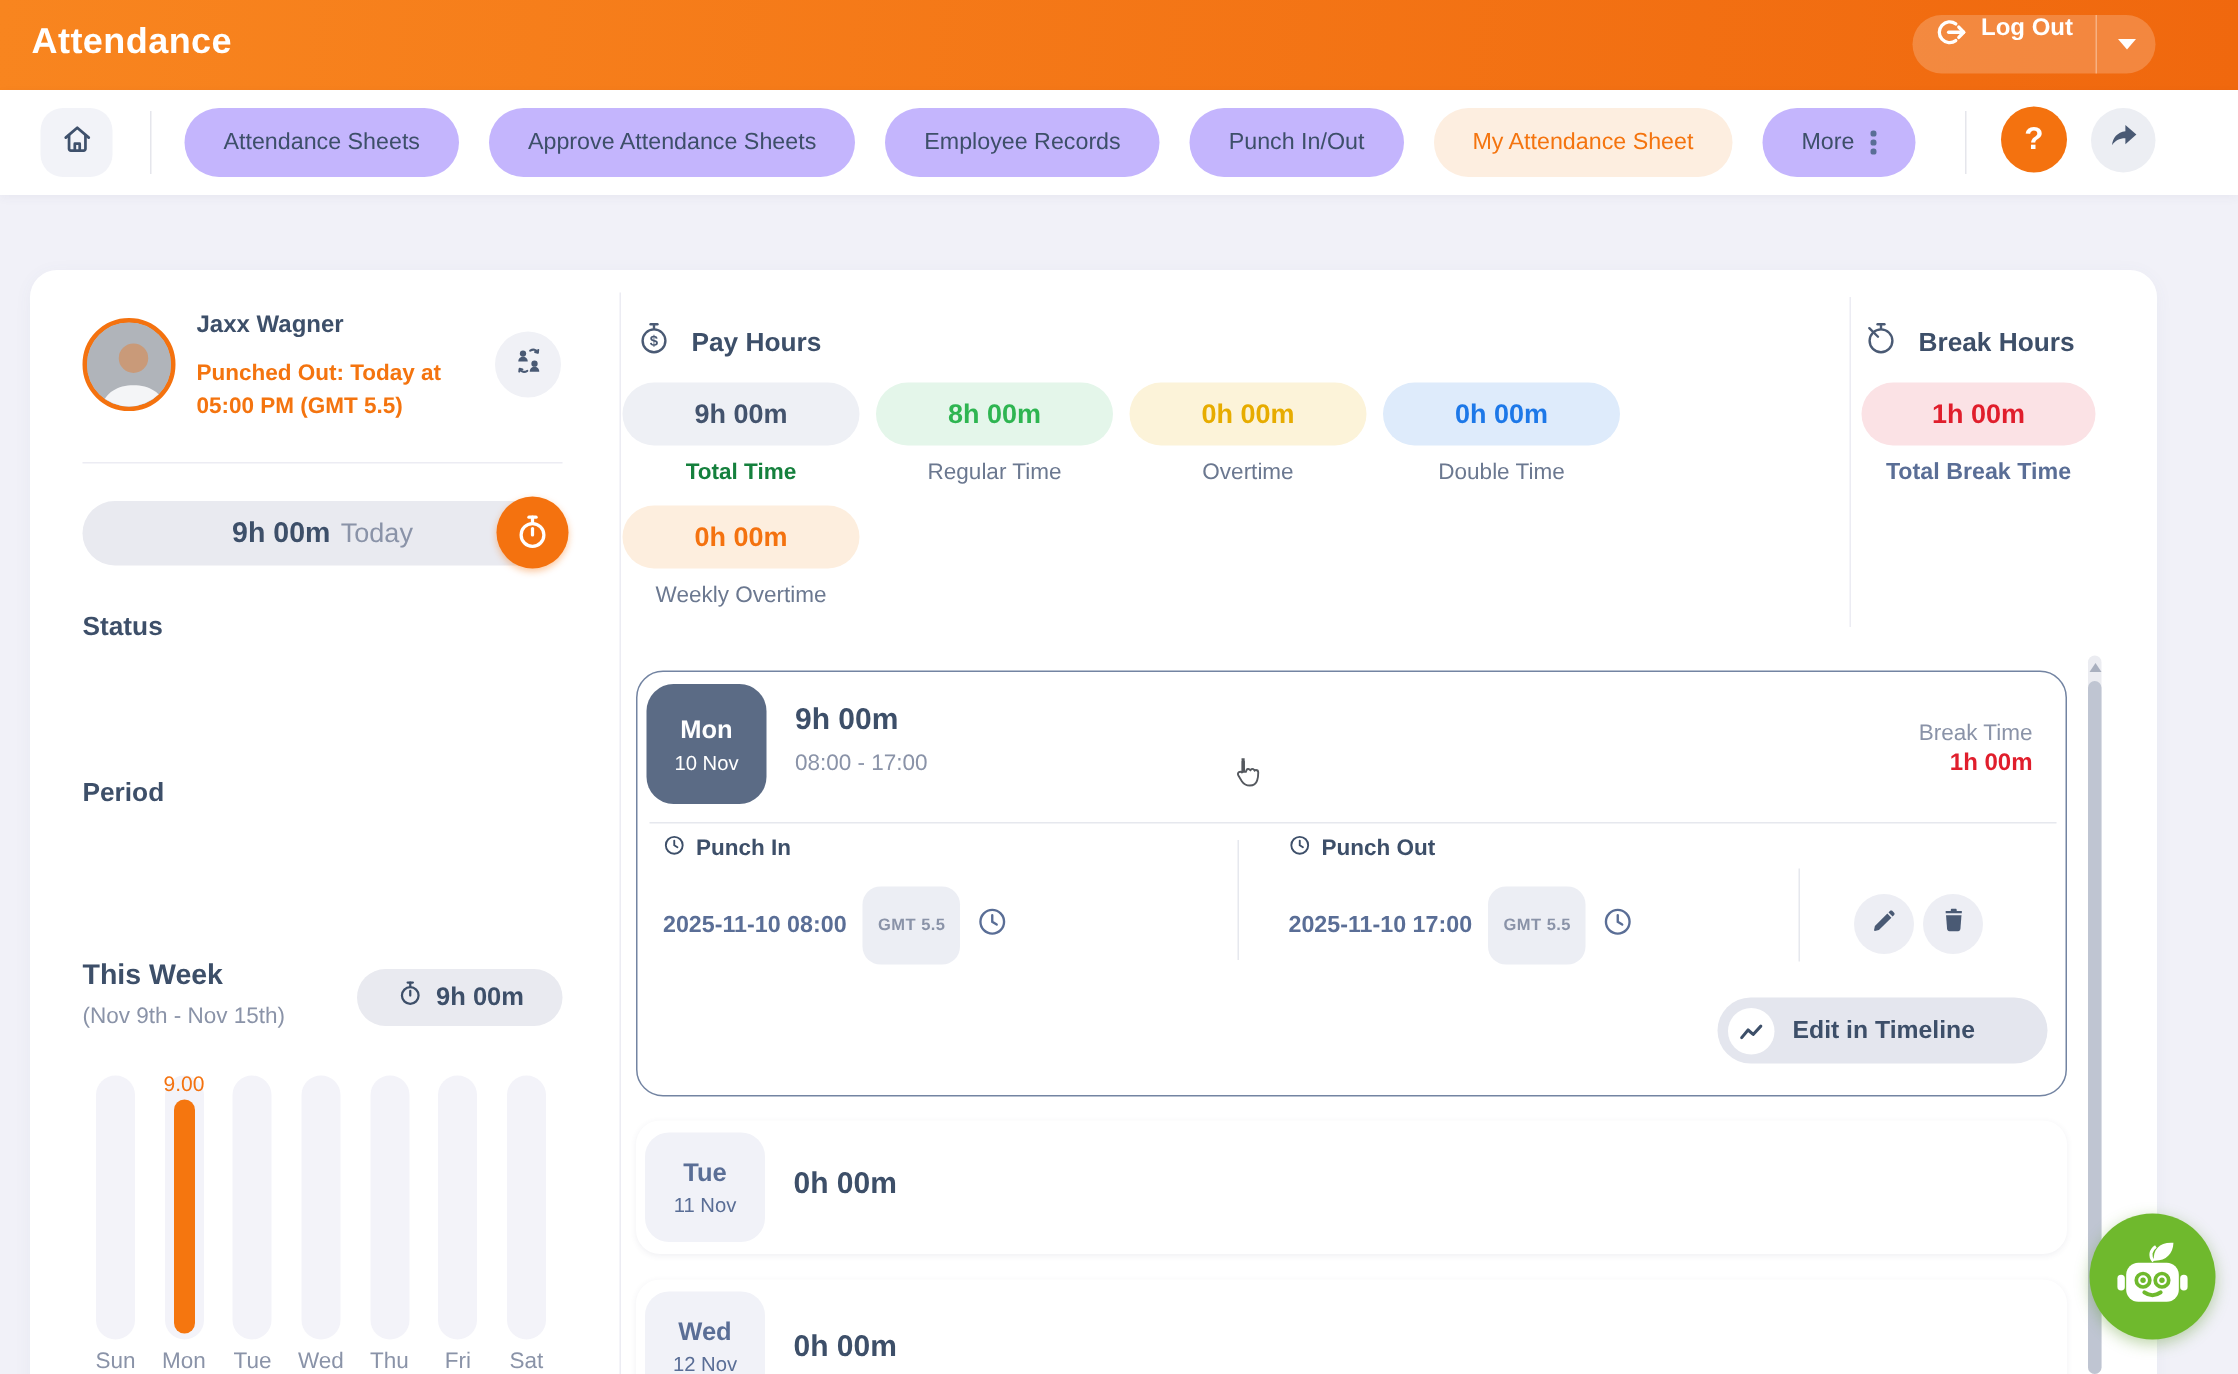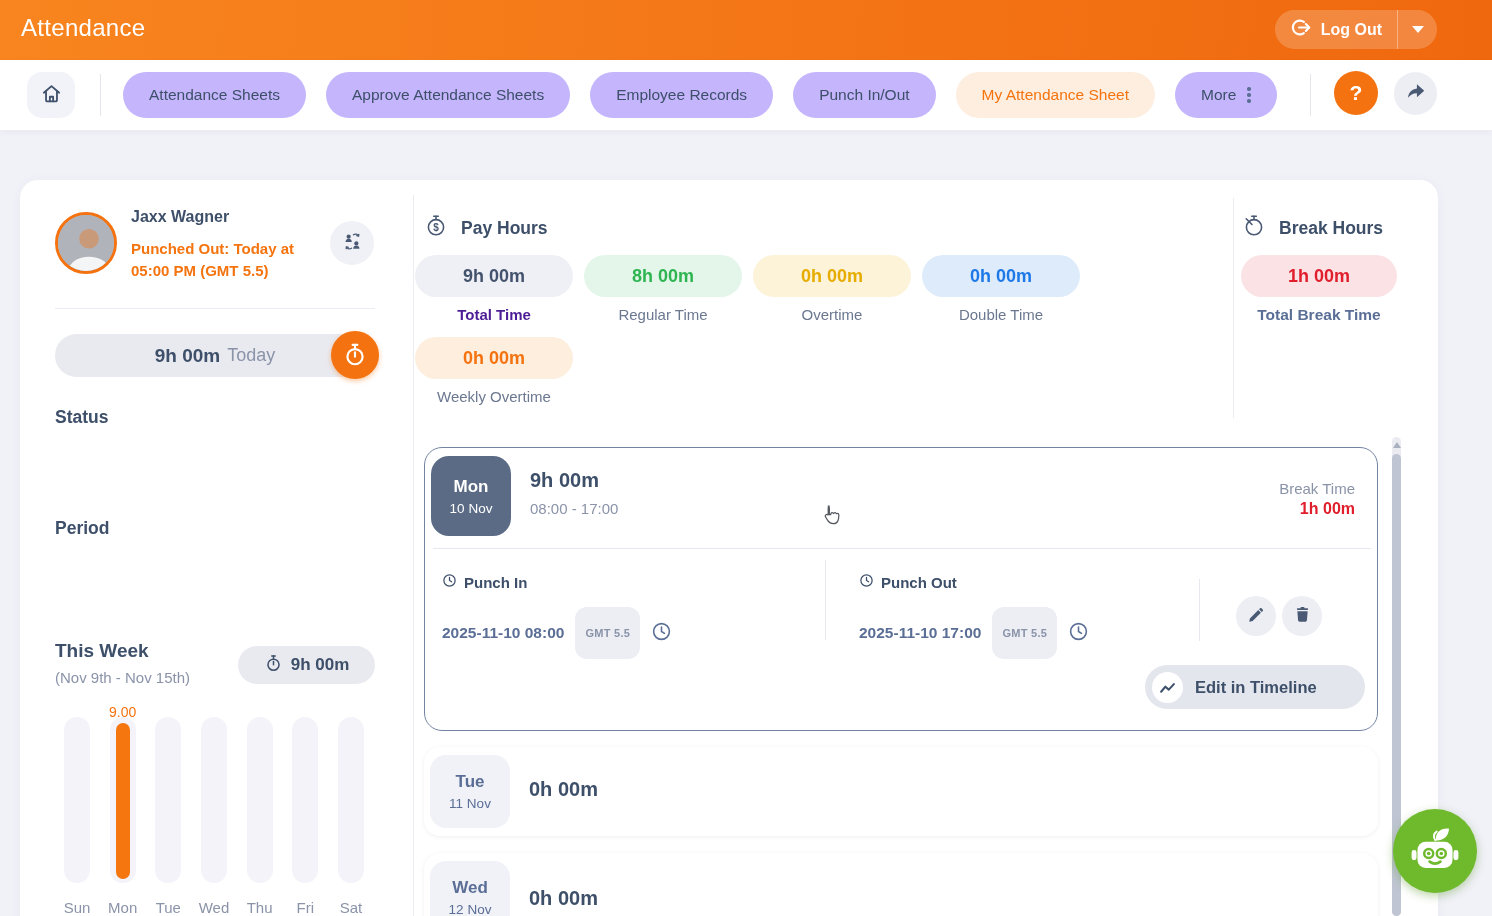--- a/index.html
+++ b/index.html
@@ -3,24 +3,24 @@
 <meta charset="utf-8">
 <style>
   * { margin:0; padding:0; box-sizing:border-box; }
   html,body { width:1492px; height:916px; }
   body { font-family:"Liberation Sans", sans-serif; overflow:hidden; }
   .stage { position:relative; width:1492px; height:916px; background:#f1f1f8; overflow:hidden; }
 
   
   .hdr { position:absolute; left:0; top:0; width:1492px; height:60px;
          background:linear-gradient(95deg,#f8851f 0%,#f0680e 100%); }
-  .hdr-title { position:absolute; left:21px; top:14px; color:#fff; font-size:24px; font-weight:normal; letter-spacing:.3px; }
+  .hdr-title { position:absolute; left:21px; top:14px; color:#fff; font-size:24px; font-weight:bold; letter-spacing:.3px; }
   .logout { position:absolute; right:55px; top:10px; height:39px; display:flex; align-items:stretch;
             background:rgba(255,255,255,.2); border-radius:20px; color:#fff; cursor:pointer; }
-  .logout-main { display:flex; align-items:center; gap:9px; padding:0 15px 0 14px; }
+  .logout-main { display:flex; align-items:flex-start; gap:9px; padding:0 15px 0 14px; }
   .logout-label { font-size:16px; font-weight:bold; }
   .logout-caret { width:40px; display:flex; align-items:center; justify-content:center; border-left:1px solid rgba(255,255,255,.35); }
   .caret-down { width:0; height:0; border-left:6px solid transparent; border-right:6px solid transparent; border-top:7px solid #fff; }
 
   
   .nav { position:absolute; left:0; top:60px; width:1492px; height:70px; background:#fff; box-shadow:0 2px 6px rgba(70,80,110,.05); }
   .home-btn { position:absolute; left:27px; top:72px; width:48px; height:46px; border-radius:15px; background:#f2f3f8;
               display:flex; align-items:center; justify-content:center; cursor:pointer; }
   .nav-vdiv { position:absolute; top:74px; width:1px; height:42px; background:#e5e6ec; }
   .tabs { position:absolute; left:123px; top:72px; display:flex; gap:20px; }
@@ -68,31 +68,31 @@
   .week-pill { position:absolute; left:238px; top:646px; width:137px; height:38px; border-radius:20px; background:#e9eaf0;
                display:flex; align-items:center; justify-content:center; gap:8px; }
   .week-pill-value { font-size:17px; font-weight:bold; color:#3d4f69; }
 
   
   .chart { position:absolute; left:57px; top:717px; width:314px; height:199px; display:flex; justify-content:space-between; }
   .bar-col { width:40px; display:flex; flex-direction:column; align-items:center; }
   .bar-track { position:relative; width:26px; height:176px; border-radius:13px; background:#f3f3f9; }
   .bar-fill { position:absolute; left:6px; bottom:4px; width:14px; border-radius:7px; background:#f5760f; }
   .bar-value { position:absolute; left:50%; transform:translateX(-50%); font-size:14px; color:#f4720f; white-space:nowrap; }
-  .bar-day { margin-top:16px; font-size:15px; color:#8a93a8; }
+  .bar-day { margin-top:6px; font-size:15px; color:#8a93a8; }
 
   
   .sec-head { position:absolute; display:flex; align-items:center; gap:13px; font-size:17.5px; font-weight:bold; color:#3d4f69; }
   .metrics { position:absolute; left:415px; top:255px; width:666px; display:grid;
              grid-template-columns:repeat(4,158px); column-gap:11px; row-gap:14px; }
   .metric { display:flex; flex-direction:column; align-items:center; }
   .metric-pill { width:158px; height:42px; border-radius:21px; display:flex; align-items:center; justify-content:center;
                  font-size:18px; font-weight:bold; }
   .metric-label { margin-top:9px; font-size:15px; color:#6b7890; }
-  .metric-label.bold { font-weight:bold; color:#4c1d95; }
+  .metric-label.bold { font-weight:bold; color:#15803d; }
   .break-divider { position:absolute; left:1233px; top:198px; width:1px; height:220px; background:#ececf3; }
   .break-pill { position:absolute; left:1241px; top:255px; width:156px; height:42px; border-radius:21px;
                 display:flex; align-items:center; justify-content:center; font-size:18px; font-weight:bold; }
   .break-label { position:absolute; left:1241px; top:306px; width:156px; text-align:center; font-size:15.5px;
                  font-weight:bold; color:#5a6e96; }
 
   
   .day-card { position:absolute; left:424px; width:954px; background:#fff; border-radius:16px;
               box-shadow:0 1px 4px rgba(60,70,100,.08); }
   .card-mon { top:447px; height:284px; border:1.5px solid #7384a2; border-radius:18px; box-shadow:none; }
@@ -101,21 +101,21 @@
   .badge-dark { background:#5b6b85; color:#fff; }
   .badge-light { background:#f1f2f8; color:#5a6e96; height:73px; border-radius:16px; }
   .day-badge .d1 { font-size:17px; font-weight:bold; }
   .day-badge .d2 { font-size:13.5px; }
   .day-total { position:absolute; left:105px; font-size:20px; font-weight:bold; color:#3d4f69; }
   .day-range { position:absolute; left:105px; top:52px; font-size:15px; color:#8a93a8; }
   .break-block { position:absolute; right:22px; top:32px; text-align:right; }
   .break-block .bl { font-size:15px; color:#8a93a8; }
   .break-block .bv { margin-top:3px; font-size:16px; font-weight:bold; color:#e01e2c; }
   .card-hdiv { position:absolute; left:8px; top:100px; width:938px; height:1px; background:#e6e8ee; }
-  .punch-col { position:absolute; top:125px; }
+  .punch-col { position:absolute; top:108px; }
   .punch-label { display:flex; align-items:center; gap:7px; font-size:15px; font-weight:bold; color:#3d4f69; }
   .punch-value-row { display:flex; align-items:center; gap:11px; margin-top:16px; }
   .punch-value { font-size:15.5px; color:#5a6e96;font-weight:bold; }
   .tz-pill { background:#eceef4; border-radius:12px; padding:20px 10px; font-size:11px; font-weight:bold; color:#8a93a8; letter-spacing:.3px; }
   .card-vdiv { position:absolute; width:1px; background:#e6e8ee; }
   .icon-circle { position:absolute; width:40px; height:40px; border-radius:50%; background:#edeef4;
                  display:flex; align-items:center; justify-content:center; cursor:pointer; }
   .timeline-btn { position:absolute; left:720px; top:217px; width:220px; height:44px; border-radius:22px; background:#e4e6ee;
                   display:flex; align-items:center; gap:12px; padding:0 7px; cursor:pointer; }
   .timeline-icon-wrap { width:31px; height:31px; border-radius:50%; background:#fff; display:flex; align-items:center; justify-content:center; }

